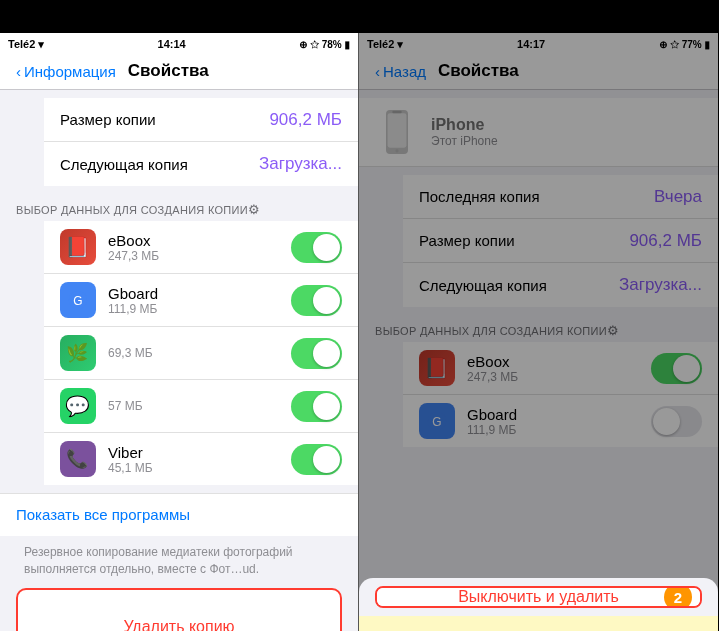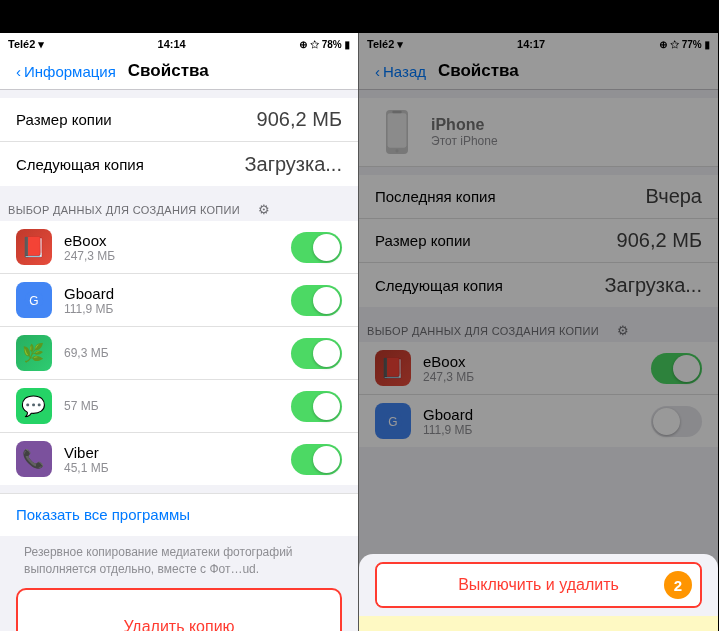--- a/index.html
+++ b/index.html
@@ -87,32 +87,32 @@
       min-height: 44px;
     }
     .list-row:last-child {
       border-bottom: none;
     }
     .row-label {
       font-size: 15px;
       color: #000;
     }
     .row-value {
-      font-size: 20px;
-      color: #404040;
+      font-size: 17px;
+      color: #8b5cf6;
     }
     .section-header {
-      padding: 8px 8px 4px;
+      padding: 8px 16px 4px;
       font-size: 11px;
       color: #6d6d72;
       text-transform: uppercase;
       letter-spacing: 0.3px;
       display: flex;
       align-items: center;
-      gap: 18px;
+      gap: 0;
     }
     .app-row {
       background: #fff;
       border-bottom: 1px solid #e0e0e0;
       padding: 8px 16px;
       display: flex;
       align-items: center;
       min-height: 52px;
     }
     .app-icon-wrap {
@@ -290,21 +290,21 @@
       transform: translateY(-50%);
     }
     .dialog-action-border {
       border: 2px solid #ff3b30;
       border-radius: 8px;
       margin: 8px 16px;
       overflow: hidden;
     }
     .dialog-action-inner {
       background: #fff;
-      padding: 12px;
+      padding: 0;
       cursor: pointer;
       position: relative;
       display: flex;
       justify-content: center;
     }
 
     
     .icon-ebook {
       background: linear-gradient(135deg, #c0392b, #e74c3c);
       border-radius: 8px;
@@ -340,20 +340,21 @@
       display: flex; align-items: center; justify-content: center;
       font-size: 18px;
     }
 
     .separator {
       height: 8px;
       background: #f2f2f7;
     }
     .group-wrap {
       margin-bottom: 0;
+      padding-left: 44px;
     }
     .group-wrap .app-row:last-child {
       border-bottom: none;
     }
   </style>
 </head>
 <body>
 
 <div class="screens-container">
 

